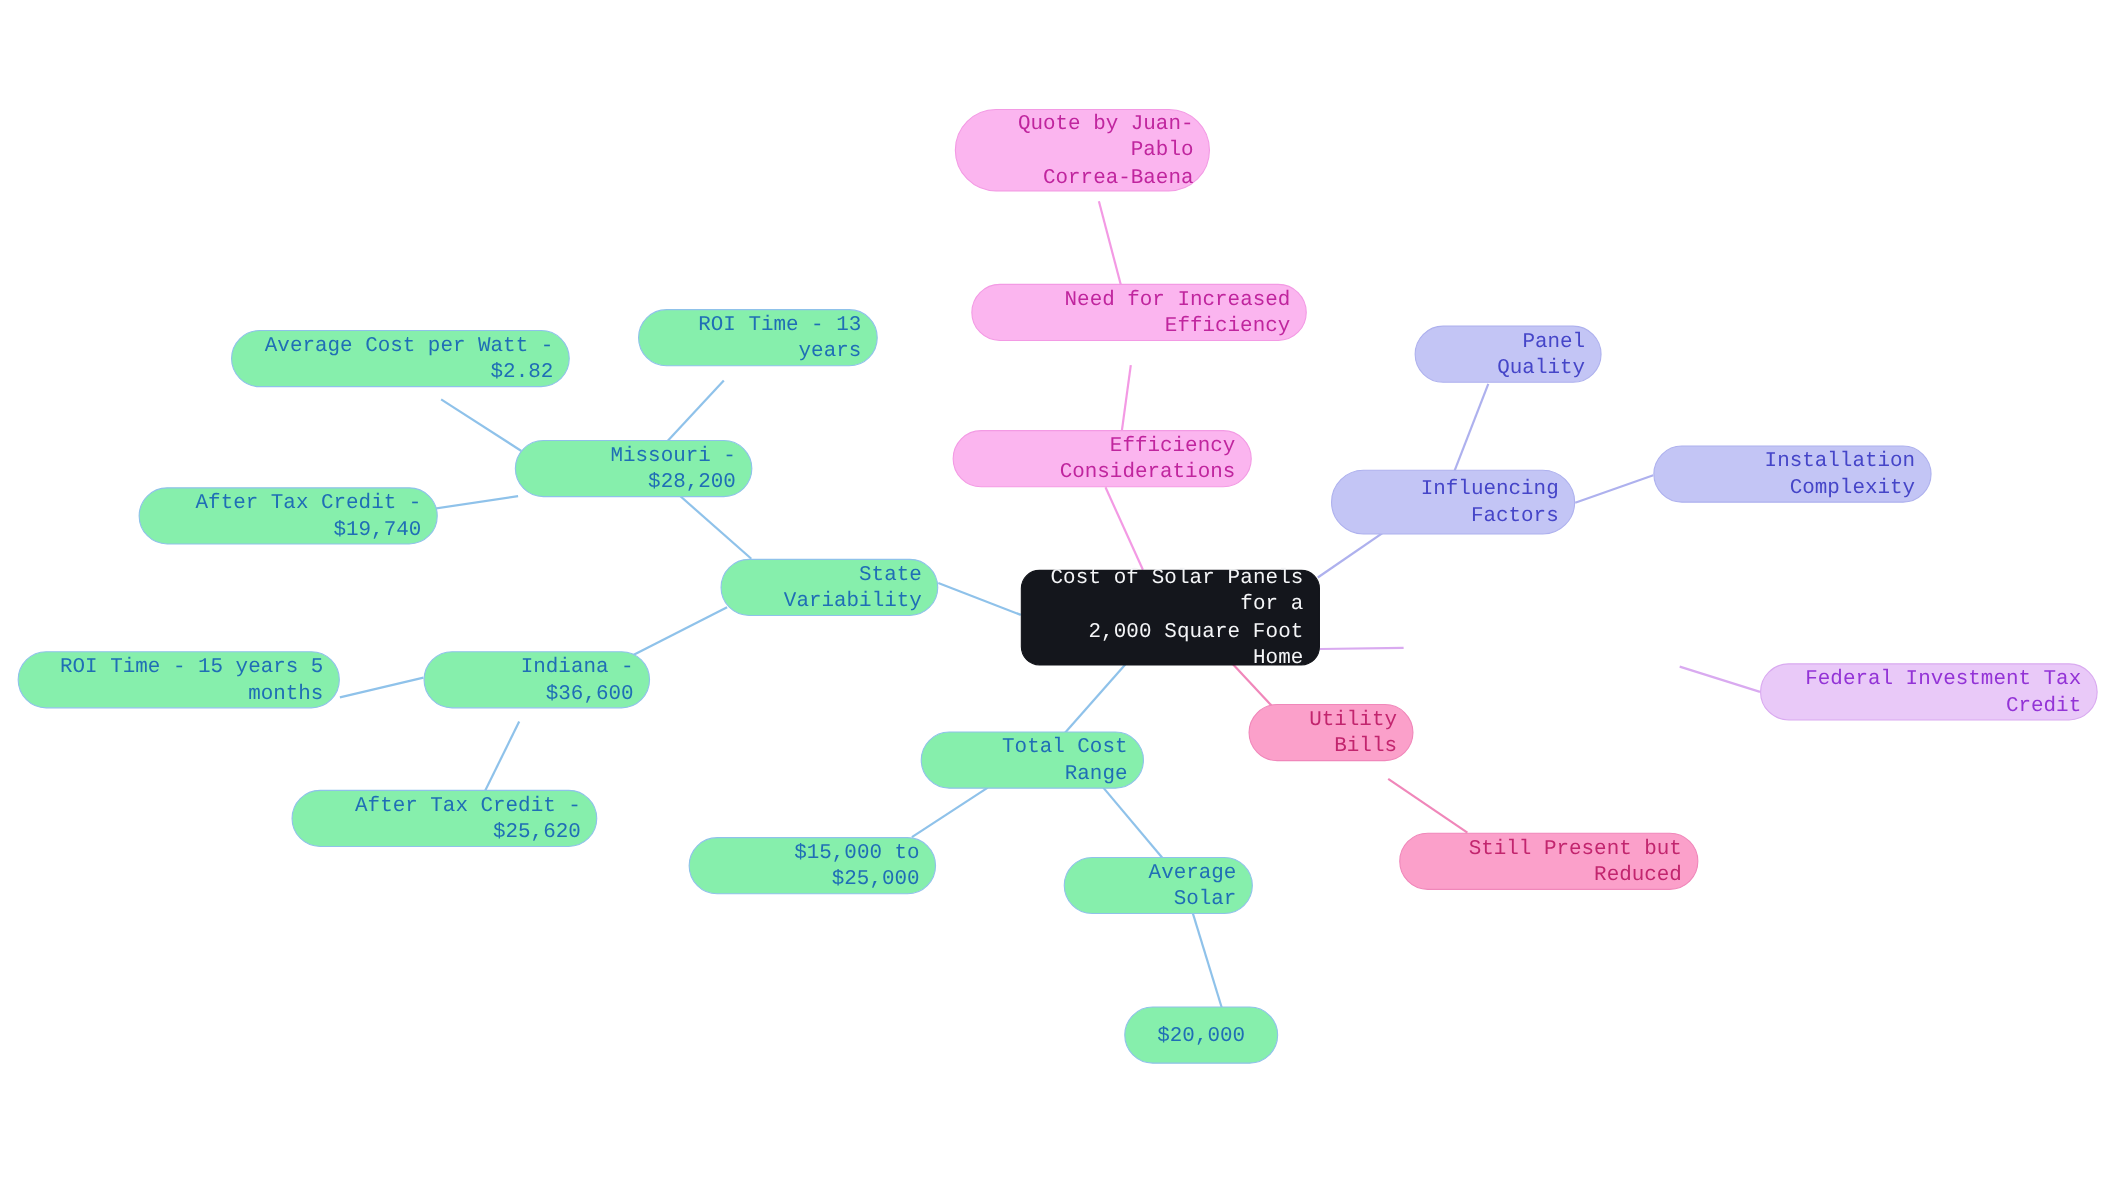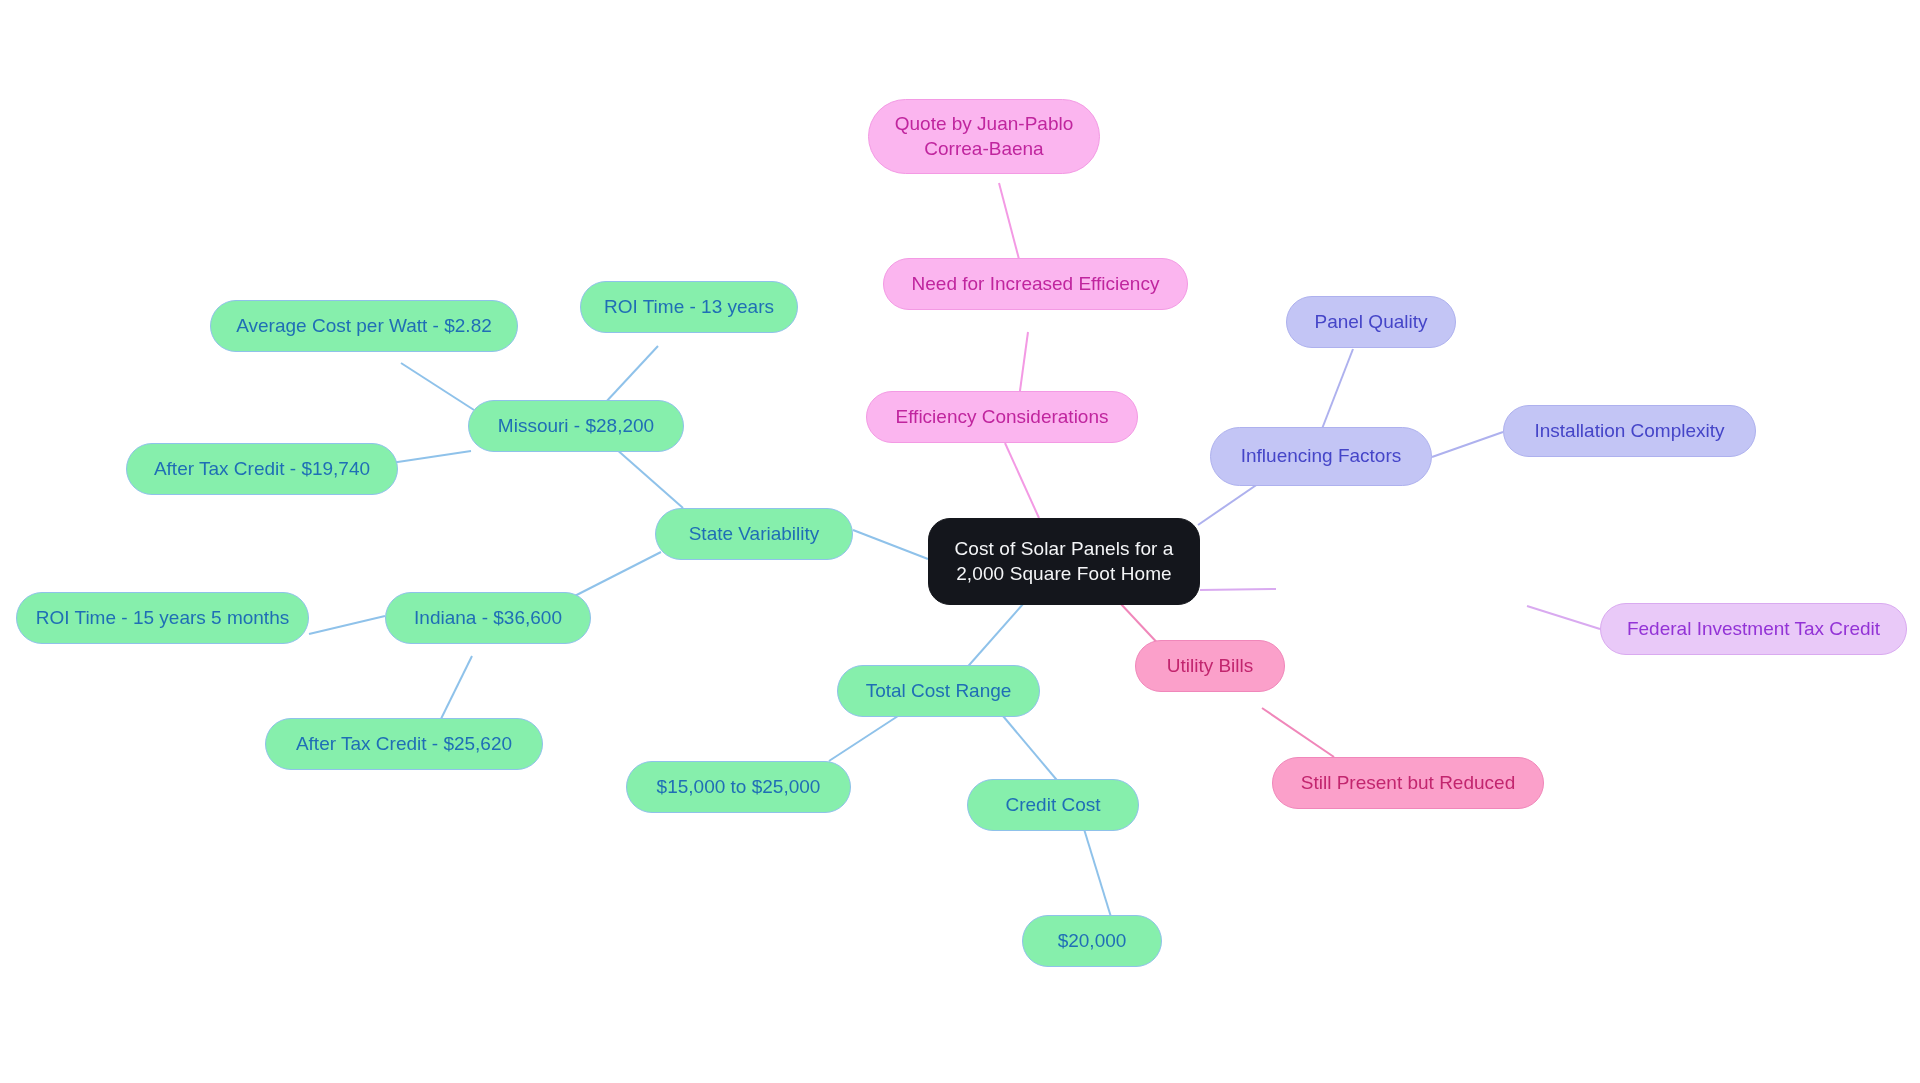--- a/index.html
+++ b/index.html
@@ -24,27 +24,28 @@
     width: 1920px;
     height: 1083px;
     pointer-events: none;
   }
   .node {
     position: absolute;
     box-sizing: border-box;
     display: flex;
     align-items: center;
     justify-content: center;
-    text-align: center;
+    text-align: right;
     border-radius: 999px;
     border-style: solid;
     border-width: 1px;
     line-height: 1.28;
     white-space: pre-line;
     padding: 0 14px;
+    font-family: Liberation Mono, monospace;
   }
   .node-root {
     background: #14161c;
     border-color: #14161c;
     color: #f4f5f7;
     border-radius: 22px;
     font-size: 19px;
     letter-spacing: 0.1px;
   }
   .node-blue {
@@ -123,21 +124,21 @@
 
     <path d="M 1023 604 L 963 672" fill="none" stroke="#8fc2ea" stroke-width="2"></path>
 
     <path d="M 898 716 L 829 761" fill="none" stroke="#8fc2ea" stroke-width="2"></path>
 
     <path d="M 1003 716 L 1061 785" fill="none" stroke="#8fc2ea" stroke-width="2"></path>
 
     <path d="M 1084 829 L 1111 917" fill="none" stroke="#8fc2ea" stroke-width="2"></path>
   </svg>
 
-  <div class="node node-root" style="left:928px; top:518px; width:272px; height:87px;">Cost of Solar Panels for a
+  <div class="node node-root" style="left:928px; top:518px; width:272px; height:87px;border-radius:17px;">Cost of Solar Panels for a
 2,000 Square Foot Home</div>
 
   <div class="node node-blue" style="left:655px; top:508px; width:198px; height:52px;">State Variability</div>
 
   <div class="node node-blue" style="left:468px; top:400px; width:216px; height:52px;">Missouri - $28,200</div>
 
   <div class="node node-blue" style="left:210px; top:300px; width:308px; height:52px;">Average Cost per Watt - $2.82</div>
 
   <div class="node node-blue" style="left:580px; top:281px; width:218px; height:52px;">ROI Time - 13 years</div>
 
@@ -166,17 +167,17 @@
   <div class="node node-lavender" style="left:1600px; top:603px; width:307px; height:52px;">Federal Investment Tax Credit</div>
 
   <div class="node node-hotpink" style="left:1135px; top:640px; width:150px; height:52px;">Utility Bills</div>
 
   <div class="node node-hotpink" style="left:1272px; top:757px; width:272px; height:52px;">Still Present but Reduced</div>
 
   <div class="node node-blue" style="left:837px; top:665px; width:203px; height:52px;">Total Cost Range</div>
 
   <div class="node node-blue" style="left:626px; top:761px; width:225px; height:52px;">$15,000 to $25,000</div>
 
-  <div class="node node-blue" style="left:967px; top:779px; width:172px; height:52px;">Credit Cost</div>
+  <div class="node node-blue" style="left:967px; top:779px; width:172px; height:52px;">Average Solar</div>
 
   <div class="node node-blue" style="left:1022px; top:915px; width:140px; height:52px;">$20,000</div>
 
 </div>
 
 </body></html>

